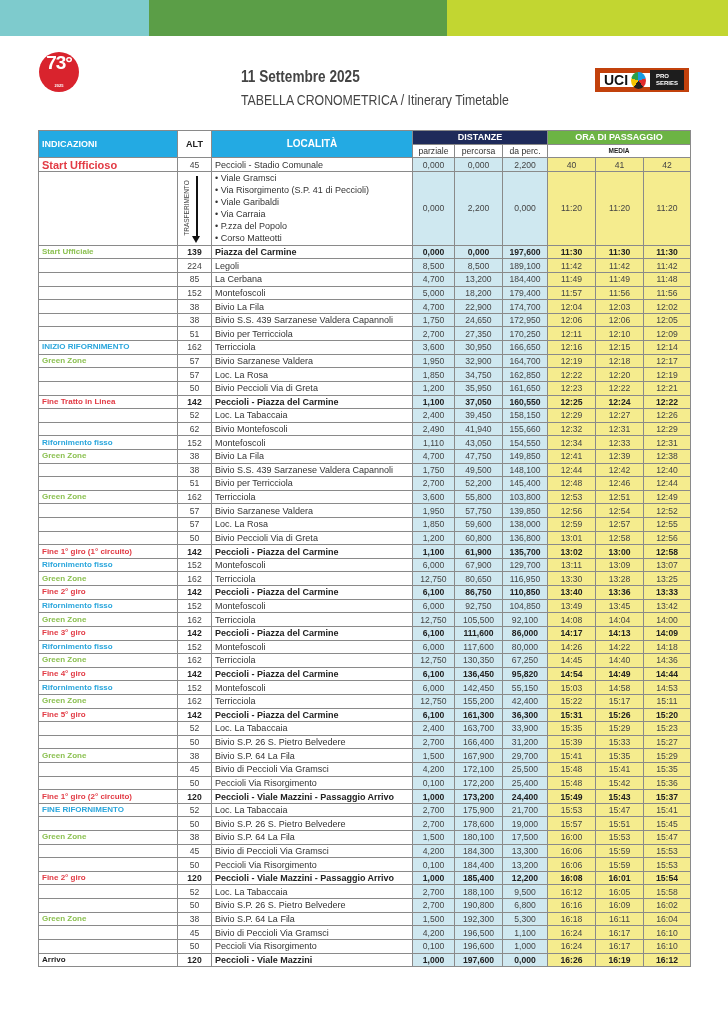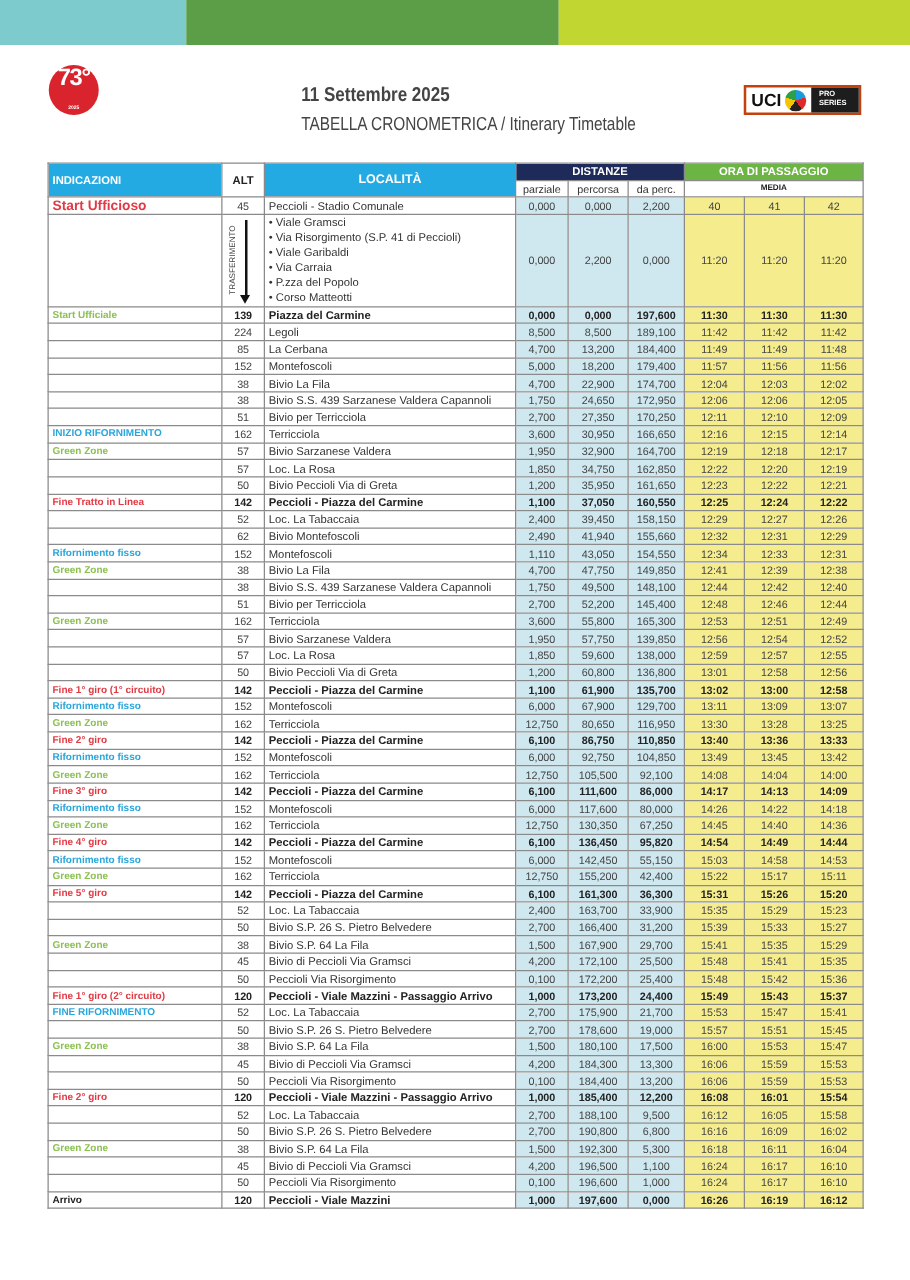--- a/index.html
+++ b/index.html
@@ -17,21 +17,21 @@
   .gp-wrap { position: absolute; left: 45px; top: 4px; width: 135px; height: 34px; }
   .gp-bar { position: absolute; background: #d9232d; height: 5px; }
   .gp-title { position: absolute; left: 24px; top: 0px; font-size: 11px; font-weight: bold; color: #222; font-style: italic; }
   .gp-citta { position: absolute; left: 36px; top: 12px; font-size: 5px; font-weight: bold; color: #222; }
   .gp-peccioli { position: absolute; left: 50px; top: 9px; font-size: 13px; font-weight: bold; color: #d9232d; letter-spacing: 0.3px; }
   .gp-coppa { position: absolute; left: 42px; top: 24px; font-size: 9px; font-weight: bold; color: #222; letter-spacing: 0.3px; }
 
   .head-date { position: absolute; left: 241px; top: 68px; font-size: 16px; font-weight: bold; color: #444; transform: scaleX(0.85); transform-origin: left; }
   .head-sub { position: absolute; left: 241px; top: 91px; font-size: 15px; color: #444; transform: scaleX(0.82); transform-origin: left; white-space: nowrap; }
 
-  .uci { position: absolute; left: 595px; top: 68px; width: 94px; height: 24px; border: 2px solid #c2410c; display: flex; align-items: center; background: #fff; }
+  .uci { position: absolute; left: 595px; top: 68px; width: 94px; height: 24px; border: 5px solid #c2410c; display: flex; align-items: center; background: #fff; }
   .uci .uci-txt { font-weight: bold; font-size: 14px; color: #111; margin-left: 4px; }
   .uci .uci-disc { width: 17px; height: 17px; border-radius: 50%; margin-left: 3px; background: conic-gradient(#1a9be0 0 20%, #e02a2a 20% 40%, #222 40% 60%, #f5c400 60% 80%, #2aa04a 80% 100%); }
   .uci .pro { background: #1d1d1d; color: #fff; font-size: 6px; font-weight: bold; line-height: 7px; padding: 3px 6px; margin-left: 4px; height: 20px; flex: 1; display: flex; flex-direction: column; justify-content: center; }
 
   table.tt { position: absolute; left: 38px; top: 130px; width: 652px; border-collapse: collapse; table-layout: fixed; font-size: 8.6px; }
   table.tt td, table.tt th { border: 1px solid #8a8a8a; padding: 0 3px; height: 13.62px; line-height: 12px; white-space: nowrap; overflow: hidden; }
   th.h-ind { background: #23aae3; color: #fff; text-align: left; font-size: 9px; padding-left: 5px; }
   th.h-alt { background: #fff; color: #222; font-size: 9px; border-radius: 12px; }
   th.h-loc { background: #23aae3; color: #fff; font-size: 10px; }
   th.h-dist { background: #1e2a5a; color: #fff; font-size: 9px; height: 19px; }
@@ -343,21 +343,21 @@
         <td class="t">12:48</td>
         <td class="t">12:46</td>
         <td class="t">12:44</td>
       </tr>
       <tr>
         <td class="ind green">Green Zone</td>
         <td class="alt">162</td>
         <td class="loc">Terricciola</td>
         <td class="d">3,600</td>
         <td class="d">55,800</td>
-        <td class="d">165,300</td>
+        <td class="d">103,800</td>
         <td class="t">12:53</td>
         <td class="t">12:51</td>
         <td class="t">12:49</td>
       </tr>
       <tr>
         <td class="ind"></td>
         <td class="alt">57</td>
         <td class="loc">Bivio Sarzanese Valdera</td>
         <td class="d">1,950</td>
         <td class="d">57,750</td>

